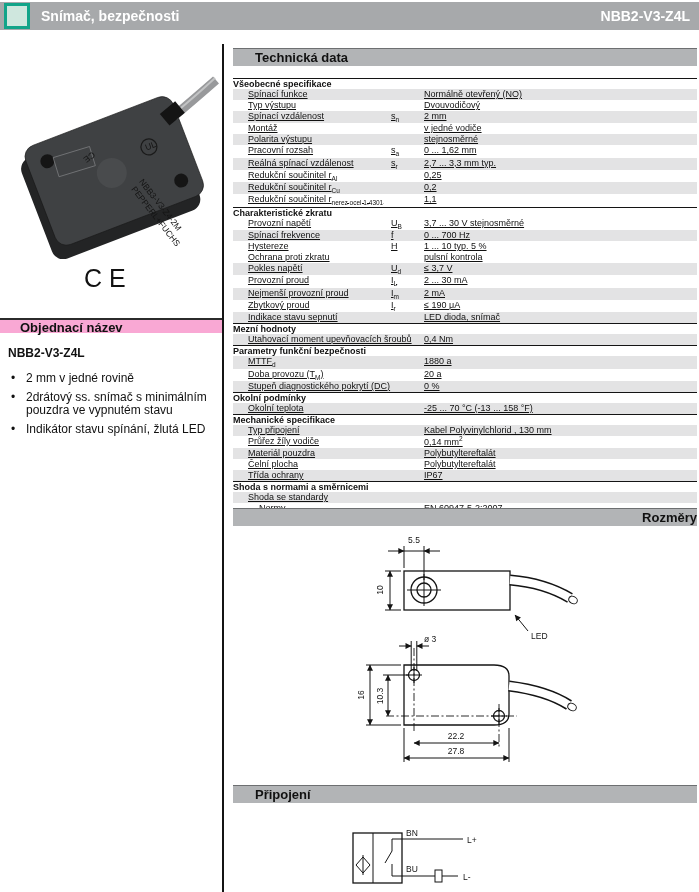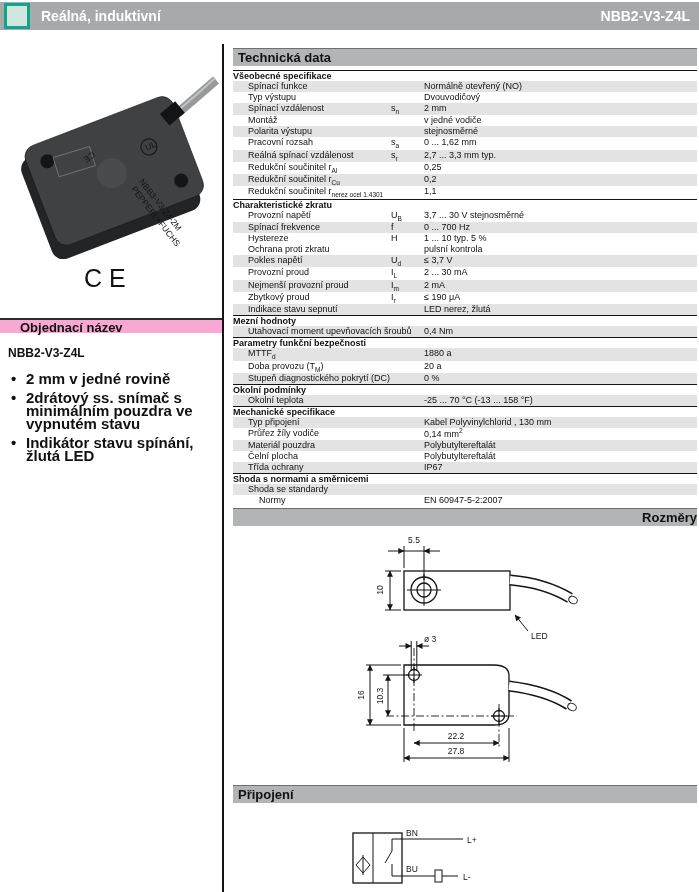--- a/index.html
+++ b/index.html
@@ -14,31 +14,31 @@
   
   .divider{position:absolute;left:222px;top:44px;width:1.5px;height:848px;background:#141414;}
   
   .photo{position:absolute;left:4px;top:44px;}
   .ce{position:absolute;left:84px;top:264px;font-size:25px;letter-spacing:7px;color:#121212;}
   .orderbar{position:absolute;left:0;top:318px;width:222px;height:15px;background:#f9a8d4;
             border-top:2px solid #2b2b2b;box-sizing:border-box;
             font-weight:bold;font-size:13px;line-height:16px;padding-left:20px;}
   .ordercode{position:absolute;left:8px;top:346px;font-weight:bold;font-size:12px;}
   .features{position:absolute;left:6px;top:372px;width:208px;margin:0;padding:0;}
-  .features li{list-style:none;position:relative;padding-left:20px;font-weight:bold;
-               font-size:15px;line-height:13px;margin-bottom:6px;}
+  .features li{list-style:none;position:relative;padding-left:20px;font-weight:normal;
+               font-size:12px;line-height:13px;margin-bottom:6px;}
   .features li::before{content:"\2022";position:absolute;left:5px;}
   
   .section{position:absolute;left:233px;width:464px;}
   #tech-section{top:48px;} #dim-section{top:508px;text-align:right;} #conn-section{top:785px;}
   .secbar{height:18px;box-sizing:border-box;background:#b2b4b6;border-top:1px solid #6d6f71;
-          font-weight:bold;font-size:13px;line-height:17px;padding-left:5px;}
-  
-  .ttable{margin-top:4px;font-size:9px;}
-  .trow{display:flex;min-height:11px;line-height:11px;}
+          font-weight:bold;font-size:13px;line-height:17px;padding-left:22px;}
+  
+  .ttable{margin-top:12px;font-size:9px;}
+  .trow{display:flex;min-height:11px;line-height:11px;text-decoration:underline;}
   .trow.shaded{background:#e3e3e4;}
   .tsec{height:11px;box-sizing:border-box;border-top:1.5px solid #141414;
         font-weight:bold;line-height:10px;}
   .tlabel{flex:none;width:143px;padding-left:15px;white-space:nowrap;overflow:visible;}
   .tlabel.ind2{width:132px;padding-left:26px;}
   .tsym{flex:none;width:33px;white-space:nowrap;}
   .tval{flex:1;white-space:nowrap;}
   .tval div{height:11px;line-height:11px;}
   sub{font-size:6.5px;line-height:1;} sup{font-size:6.5px;line-height:1;}
   
@@ -46,21 +46,21 @@
   svg text{font-family:"Liberation Sans",sans-serif;font-size:8.5px;fill:#141414;}
   .thin{stroke:#141414;stroke-width:1;fill:none;}
   .main{stroke:#141414;stroke-width:1.3;fill:none;}
   .dashdot{stroke:#141414;stroke-width:0.9;fill:none;stroke-dasharray:8 2.5 2 2.5;}
 </style>
 </head>
 <body>
 
 <div class="topbar">
   <div class="brandicon"></div>
-  <div class="toptitle">Reálná, induktivní</div>
+  <div class="toptitle">Snímač, bezpečnosti</div>
   <div class="topright">NBB2-V3-Z4L</div>
 </div>
 
 <div class="divider"></div>
 
 <svg class="photo" width="215" height="215" viewBox="0 0 215 215">
   <g transform="rotate(-21 105 130)">
     <rect x="24" y="86" width="158" height="108" rx="12" fill="#232425"></rect>
     <rect x="32" y="76" width="158" height="106" rx="12" fill="#3f4143" stroke="#161616" stroke-width="0.6"></rect>
     <circle cx="52" cy="96" r="7" fill="#151515"></circle>
@@ -183,21 +183,21 @@
         <span class="tval">2 mA</span>
       </div>
       <div class="trow">
         <span class="tlabel">Zbytkový proud</span>
         <span class="tsym">I<sub>r</sub></span>
         <span class="tval">≤ 190 μA</span>
       </div>
       <div class="trow shaded">
         <span class="tlabel">Indikace stavu sepnutí</span>
         <span class="tsym"></span>
-        <span class="tval">LED nerez, žlutá</span>
+        <span class="tval">LED dioda, snímač</span>
       </div>
       <div class="tsec">Mezní hodnoty</div>
       <div class="trow shaded">
         <span class="tlabel">Utahovací moment upevňovacích šroubů</span>
         <span class="tsym"></span>
         <span class="tval">0,4 Nm</span>
       </div>
       <div class="tsec">Parametry funkční bezpečnosti</div>
       <div class="trow shaded">
         <span class="tlabel">MTTF<sub>d</sub></span>

